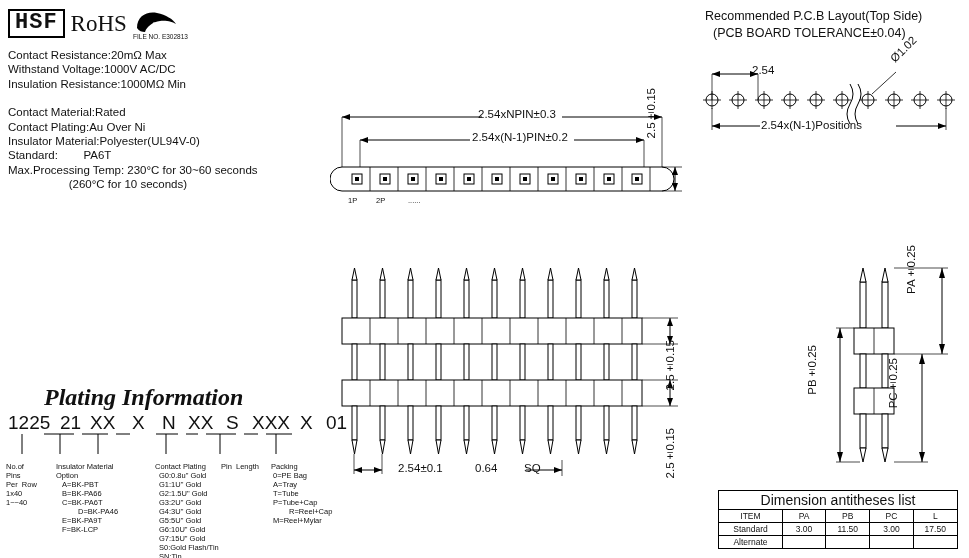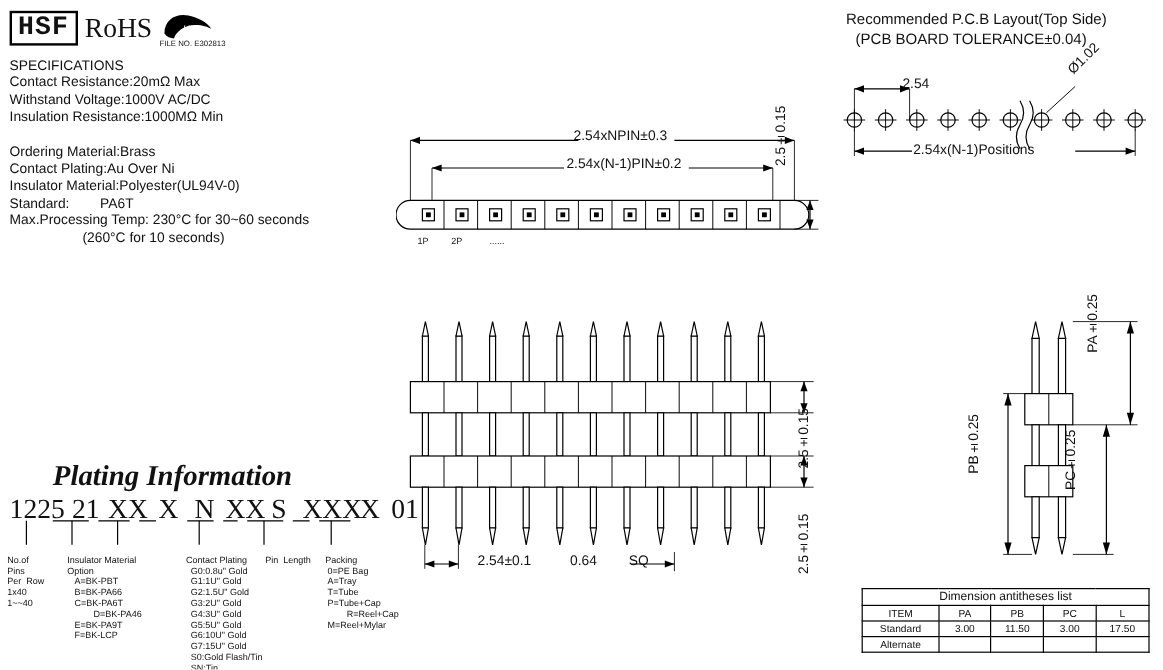--- a/index.html
+++ b/index.html
@@ -31,49 +31,48 @@
   }
 
   
   #specs { font-size:11.5px; line-height:14.4px; white-space:pre; }
 
   
   #ord-title {
     font-family:"Liberation Serif", serif;
     font-style:italic; font-size:24px; font-weight:bold;
   }
-  #ord-code { font-size:23px; letter-spacing:0px; white-space:pre; font-family:Liberation Serif, serif; }
+  #ord-code { font-size:19px; letter-spacing:0px; white-space:pre; font-family:Liberation Sans, sans-serif; }
 
   
   table.dimtbl { border-collapse:collapse; font-size:8.5px; }
   table.dimtbl td, table.dimtbl th { border:1px solid #000; padding:1px 3px; text-align:center; font-weight:normal; }
-  table.dimtbl .hdr { font-size:10px; }
+  table.dimtbl .hdr { font-size:14px; }
 </style>
 </head>
 <body>
 
 <div class="abs" style="left:8px;top:8px;display:flex;align-items:center;gap:6px;">
   <div id="hsf-box">HSF</div>
   <div id="rohs-word">RoHS</div>
   <div style="position:relative;width:46px;height:30px;">
     <svg width="46" height="30" viewBox="0 0 46 30">
       <path d="M4 20 C4 8, 14 3, 24 5 C33 7, 40 11, 43 16 C40 14, 33 12, 27 13 C20 14, 14 18, 12 24 C9 24, 6 23, 4 20 Z" fill="#000"></path>
       <text x="20" y="19" font-size="8" fill="#fff" font-family="Liberation Sans, sans-serif">UL</text>
     </svg>
   </div>
 </div>
 <div class="abs tiny6" style="left:133px;top:33px;">FILE NO. E302813</div>
 
 <div class="abs" style="left:8px;top:48px;">
-  <div id="specs">SPECIFICATIONS</div>
   <div id="specs">Contact Resistance:20mΩ Max</div>
   <div id="specs">Withstand Voltage:1000V AC/DC</div>
   <div id="specs">Insulation Resistance:1000MΩ Min</div>
   <div style="height:14px;"></div>
-  <div id="specs">Ordering Material:Brass</div>
+  <div id="specs">Contact Material:Rated</div>
   <div id="specs">Contact Plating:Au Over Ni</div>
   <div id="specs">Insulator Material:Polyester(UL94V-0)</div>
   <div id="specs">Standard:        PA6T</div>
   <div id="specs">Max.Processing Temp: 230°C for 30~60 seconds</div>
   <div id="specs">                   (260°C for 10 seconds)</div>
 </div>
 
 <div class="abs" style="left:330px;top:95px;width:360px;height:120px;">
   <svg width="360" height="120" viewBox="0 0 360 120">
 

